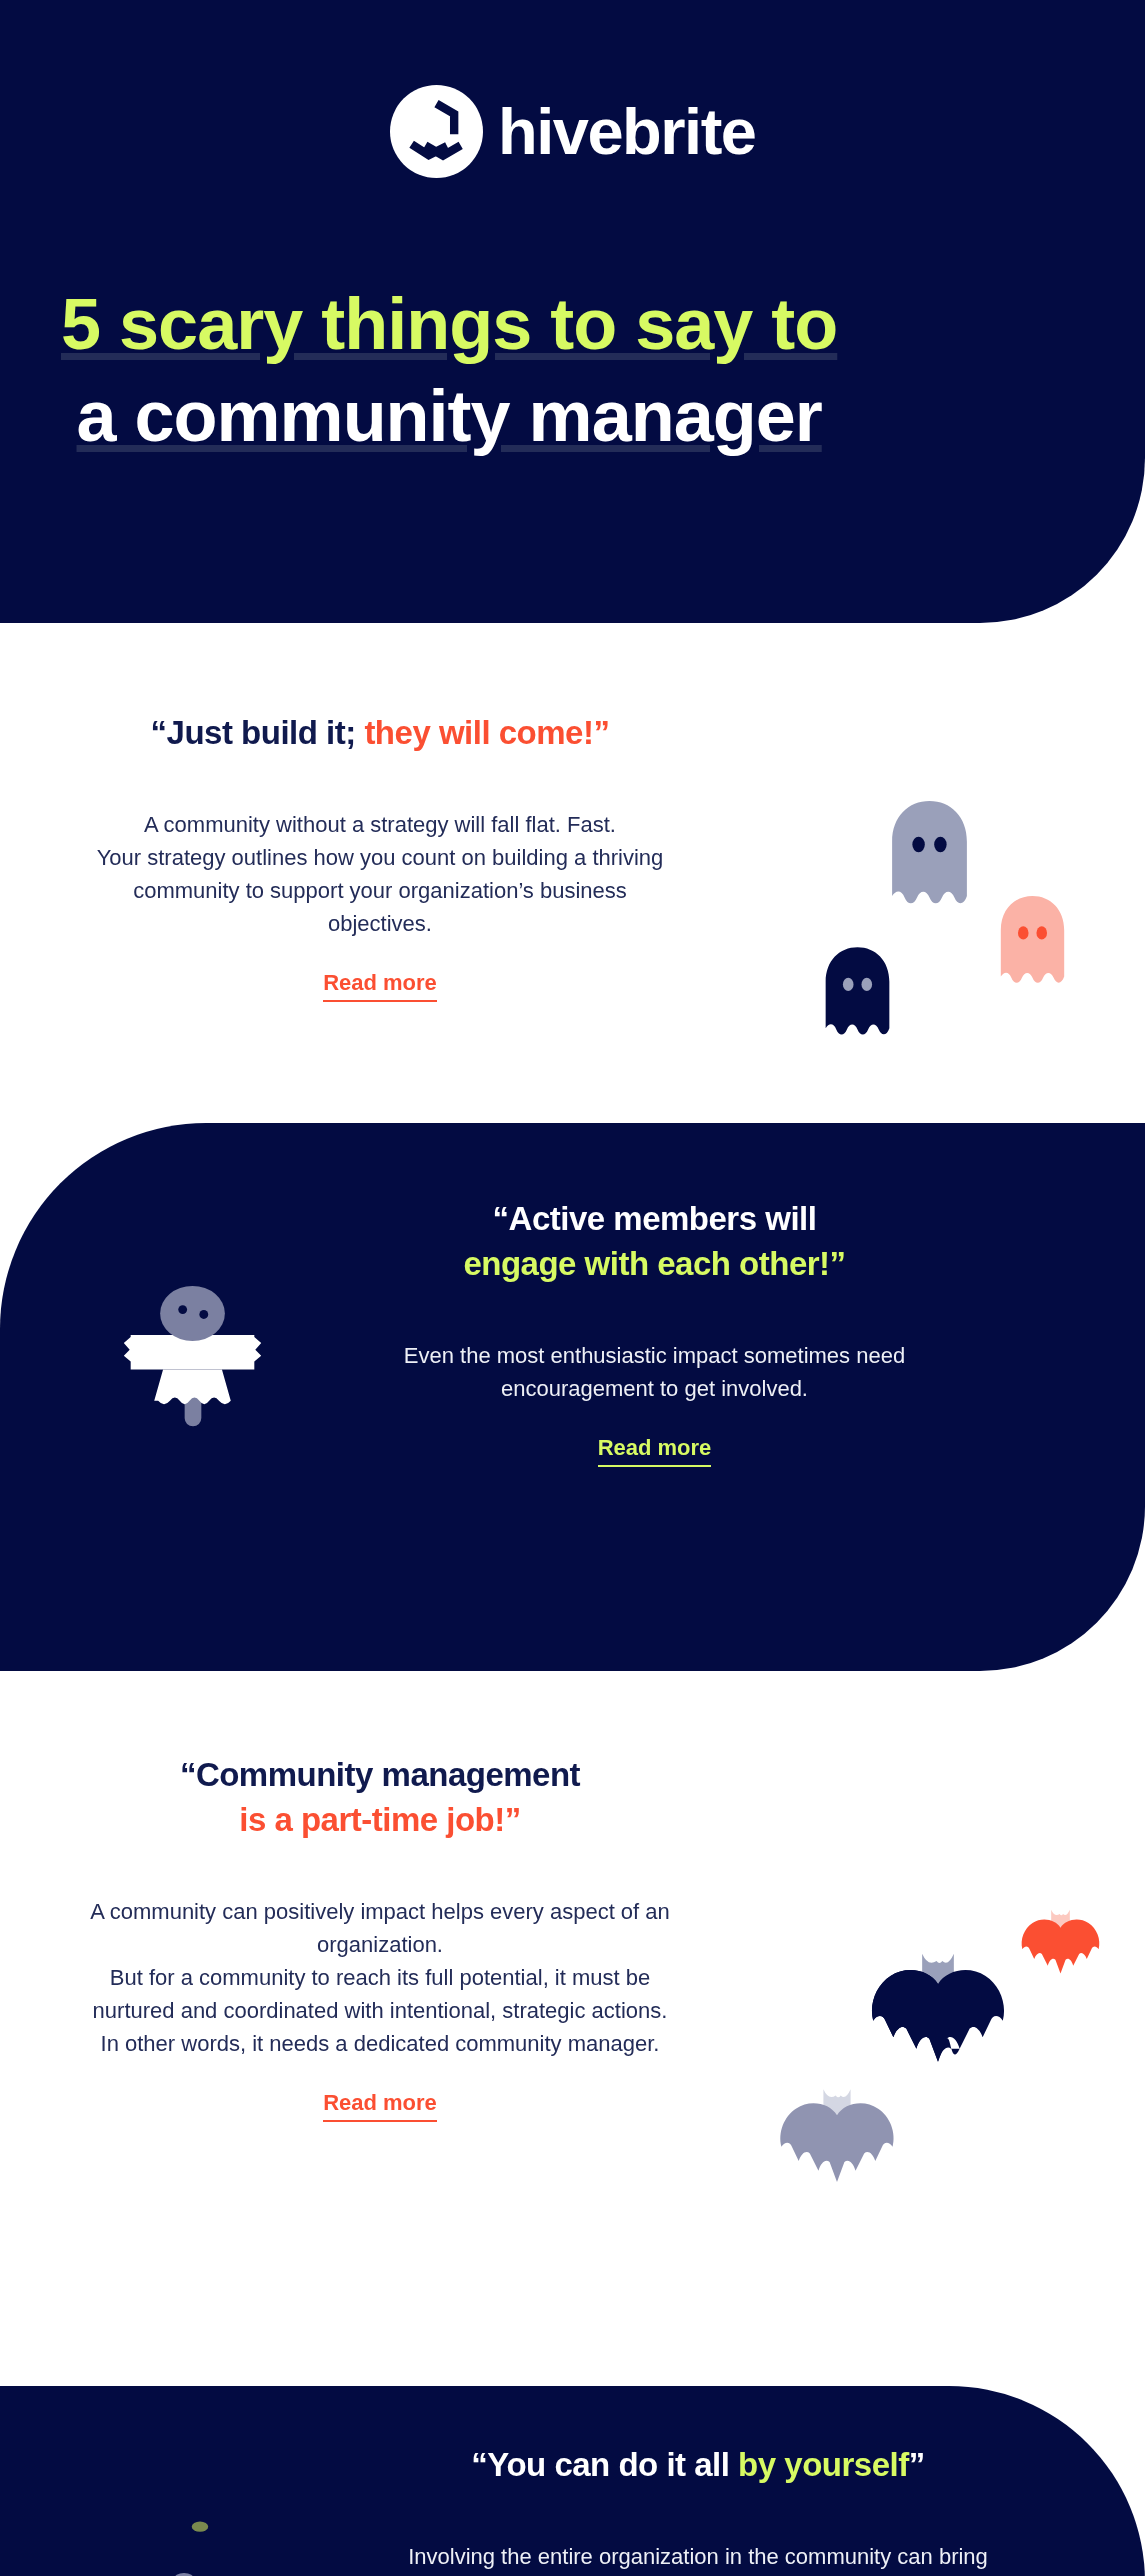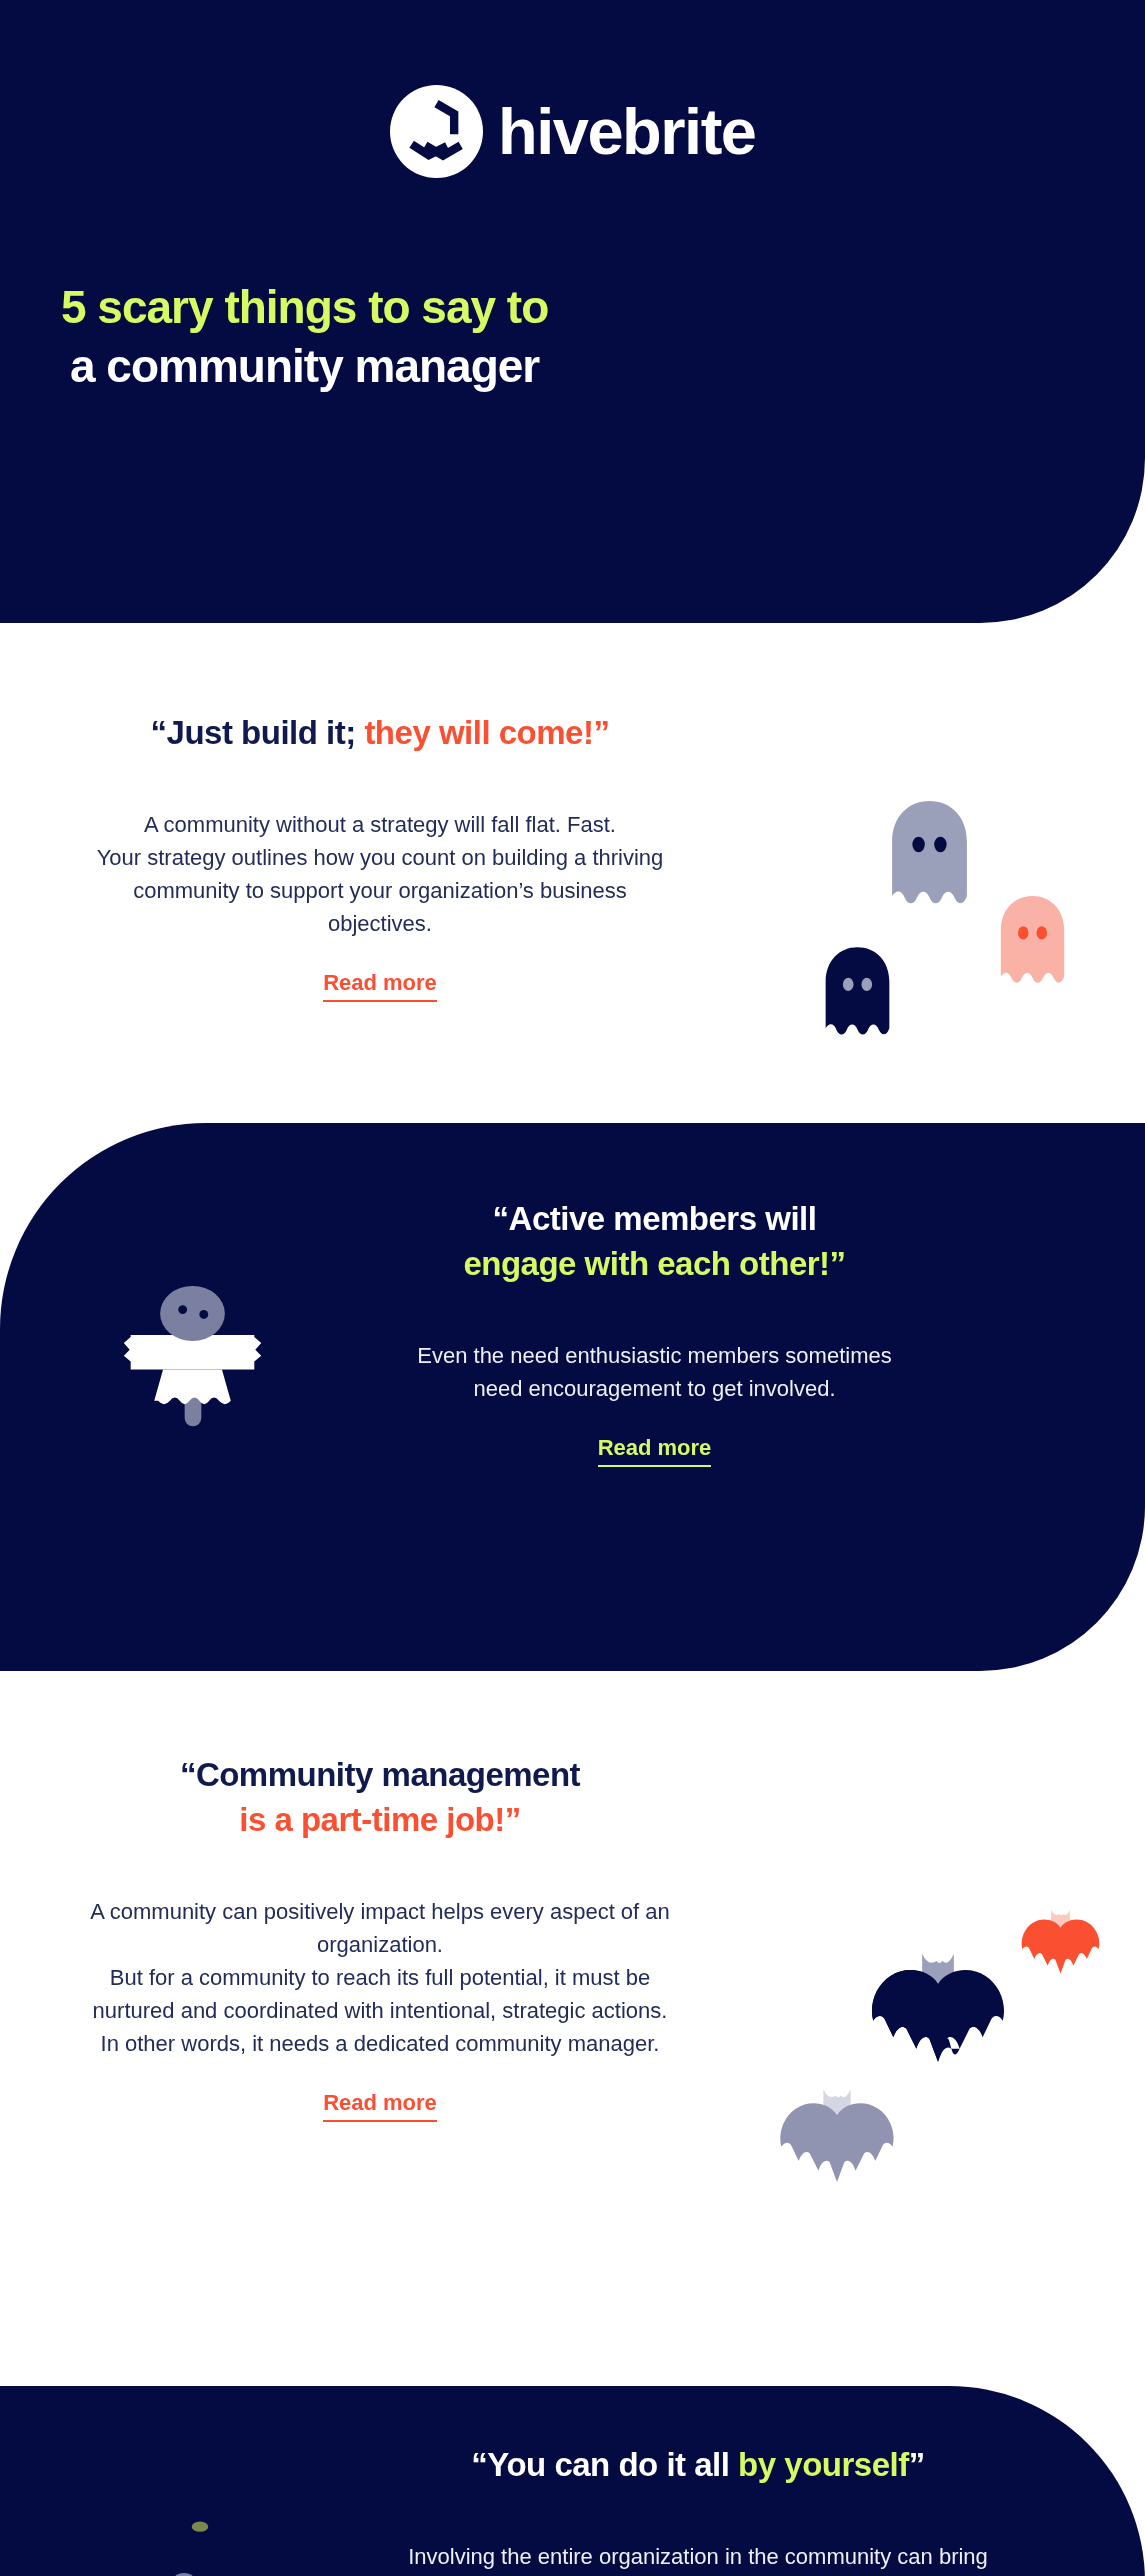--- a/index.html
+++ b/index.html
@@ -21,21 +21,21 @@
   .sec{position:relative;width:1145px;overflow:hidden;text-align:center;}
   .dark{background:var(--navy);}
   .light{background:#ffffff;}
 
   
   .hero{height:623px;border-radius:0 0 165px 0;}
   .logo-row{position:absolute;top:85px;left:0;right:0;display:flex;justify-content:center;align-items:center;gap:15.5px;}
   .logo-mark{display:block;}
   .wordmark{color:#fff;font-weight:700;letter-spacing:-1.5px;}
   .hero .wordmark{font-size:65px;}
-  .title{position:absolute;left:61px;top:278px;font-weight:800;font-size:46px;line-height:1.28;letter-spacing:-1px;}
+  .title{position:absolute;left:61px;top:278px;font-weight:800;font-size:72px;line-height:1.28;letter-spacing:-1px;text-decoration:underline;}
   .title .t1{color:var(--lime);}
   .title .t2{color:#ffffff;}
 
   
   .txt{position:absolute;}
   .txt h2{font-size:33px;font-weight:800;line-height:1.36;letter-spacing:-0.5px;}
   .light .txt h2{color:var(--navy-ink);}
   .dark  .txt h2{color:#ffffff;}
   .accent-orange{color:var(--orange);}
   .accent-lime{color:var(--lime);}
@@ -114,21 +114,21 @@
       <rect x="144" y="232" width="34" height="70" rx="17" fill="#7b80a1"></rect>
       <path fill="#ffffff" d="M34 116 H286 V120 L300 132 L288 146 L300 158 L286 170 V186 H34 V170 L20 158 L32 146 L20 132 L34 120 Z"></path>
       <path fill="#ffffff" d="M100 186 H220 L238 250 Q226 264 214 250 Q204 236 194 250 Q184 264 174 250 Q164 236 154 250 Q144 264 134 250 Q124 236 114 250 Q102 264 90 250 L82 250 Z"></path>
       <ellipse cx="160" cy="72" rx="66" ry="56" fill="#7b80a1"></ellipse>
       <circle cx="140" cy="64" r="9" fill="#030b42"></circle>
         <circle cx="183" cy="74" r="9" fill="#030b42"></circle>
     </svg>
 
     <div class="txt">
       <h2><span>“Active members will</span><br><span class="accent-lime">engage with each other!”</span></h2>
-      <p>Even the need enthusiastic members sometimes need encouragement to get involved.</p>
+      <p>Even the most enthusiastic impact sometimes need encouragement to get involved.</p>
       <a class="more lime-link">Read more</a>
     </div>
   </section>
 
   <section class="sec light s3">
     <div class="txt">
       <h2><span>“Community management</span><br><span class="accent-orange">is a part-time job!”</span></h2>
       <p>A community can positively impact helps every aspect of an organization.</p>
       <p>But for a community to reach its full potential, it must be nurtured and coordinated with intentional, strategic actions.</p>
       <p>In other words, it needs a dedicated community manager.</p>

